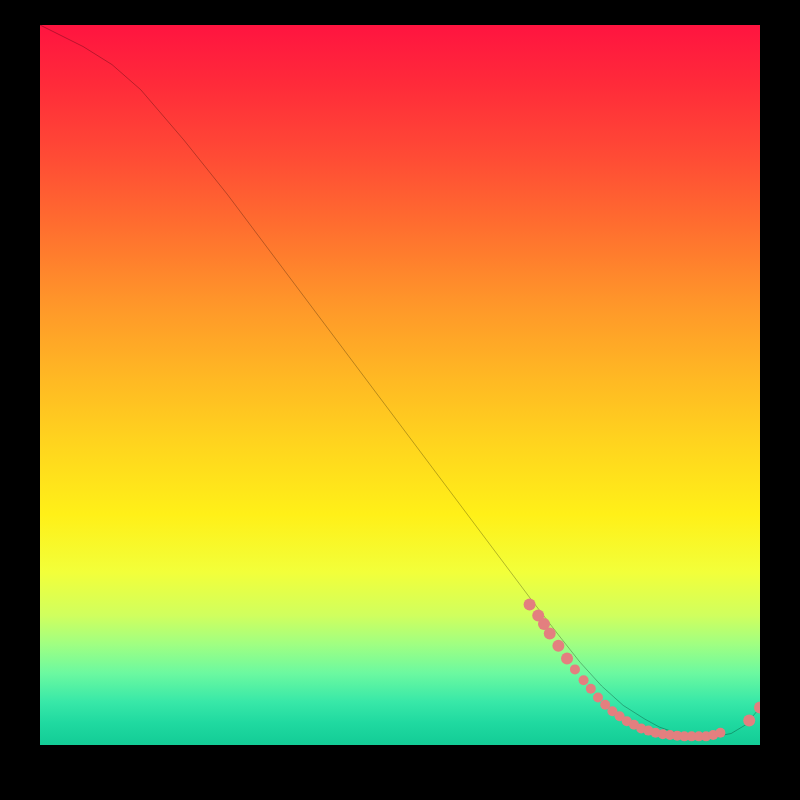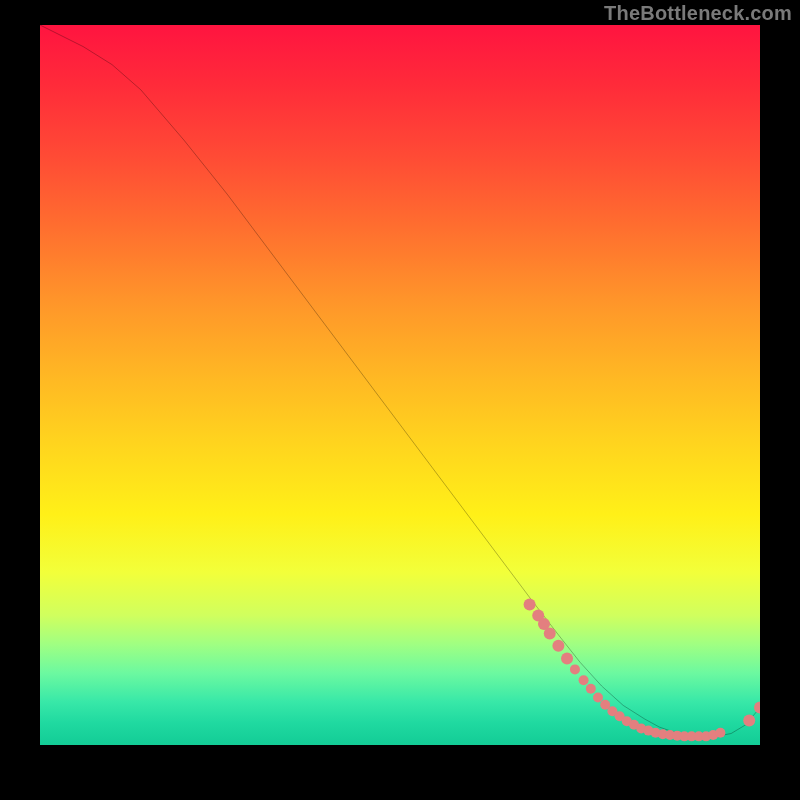--- a/index.html
+++ b/index.html
@@ -58,21 +58,20 @@
     font-weight: 600;
     color: #7a7a7a;
     letter-spacing: 0.2px;
     user-select: none;
   }
 </style>
 </head>
 <body>
 
 <div class="stage">
-  <div class="watermark">TheBottleneck.com</div>
   <div class="plot">
     <svg id="chart-svg" viewBox="0 0 100 100" preserveAspectRatio="none">
       <polyline id="curve-poly" fill="none" stroke="#000000" stroke-width="0.28" stroke-linejoin="round" stroke-linecap="round" vector-effect="non-scaling-stroke" points="0.000,0.000 6.000,3.000 10.000,5.500 14.000,9.000 20.000,16.000 26.000,23.500 32.000,31.500 38.000,39.500 44.000,47.500 50.000,55.500 56.000,63.500 62.000,71.500 68.000,79.500 72.000,84.700 75.000,88.500 78.000,91.800 81.000,94.500 84.000,96.400 86.000,97.500 88.000,98.200 90.000,98.600 92.000,98.800 94.000,98.800 96.000,98.400 98.000,97.200 100.000,94.800"></polyline>
       <g id="markers-g">
           <circle cx="68.000" cy="80.500" r="0.833" fill="#e37f7f"></circle>
           <circle cx="69.200" cy="82.000" r="0.833" fill="#e37f7f"></circle>
           <circle cx="70.000" cy="83.200" r="0.833" fill="#e37f7f"></circle>
           <circle cx="70.800" cy="84.500" r="0.833" fill="#e37f7f"></circle>
           <circle cx="72.000" cy="86.200" r="0.833" fill="#e37f7f"></circle>
           <circle cx="73.200" cy="88.000" r="0.833" fill="#e37f7f"></circle>

